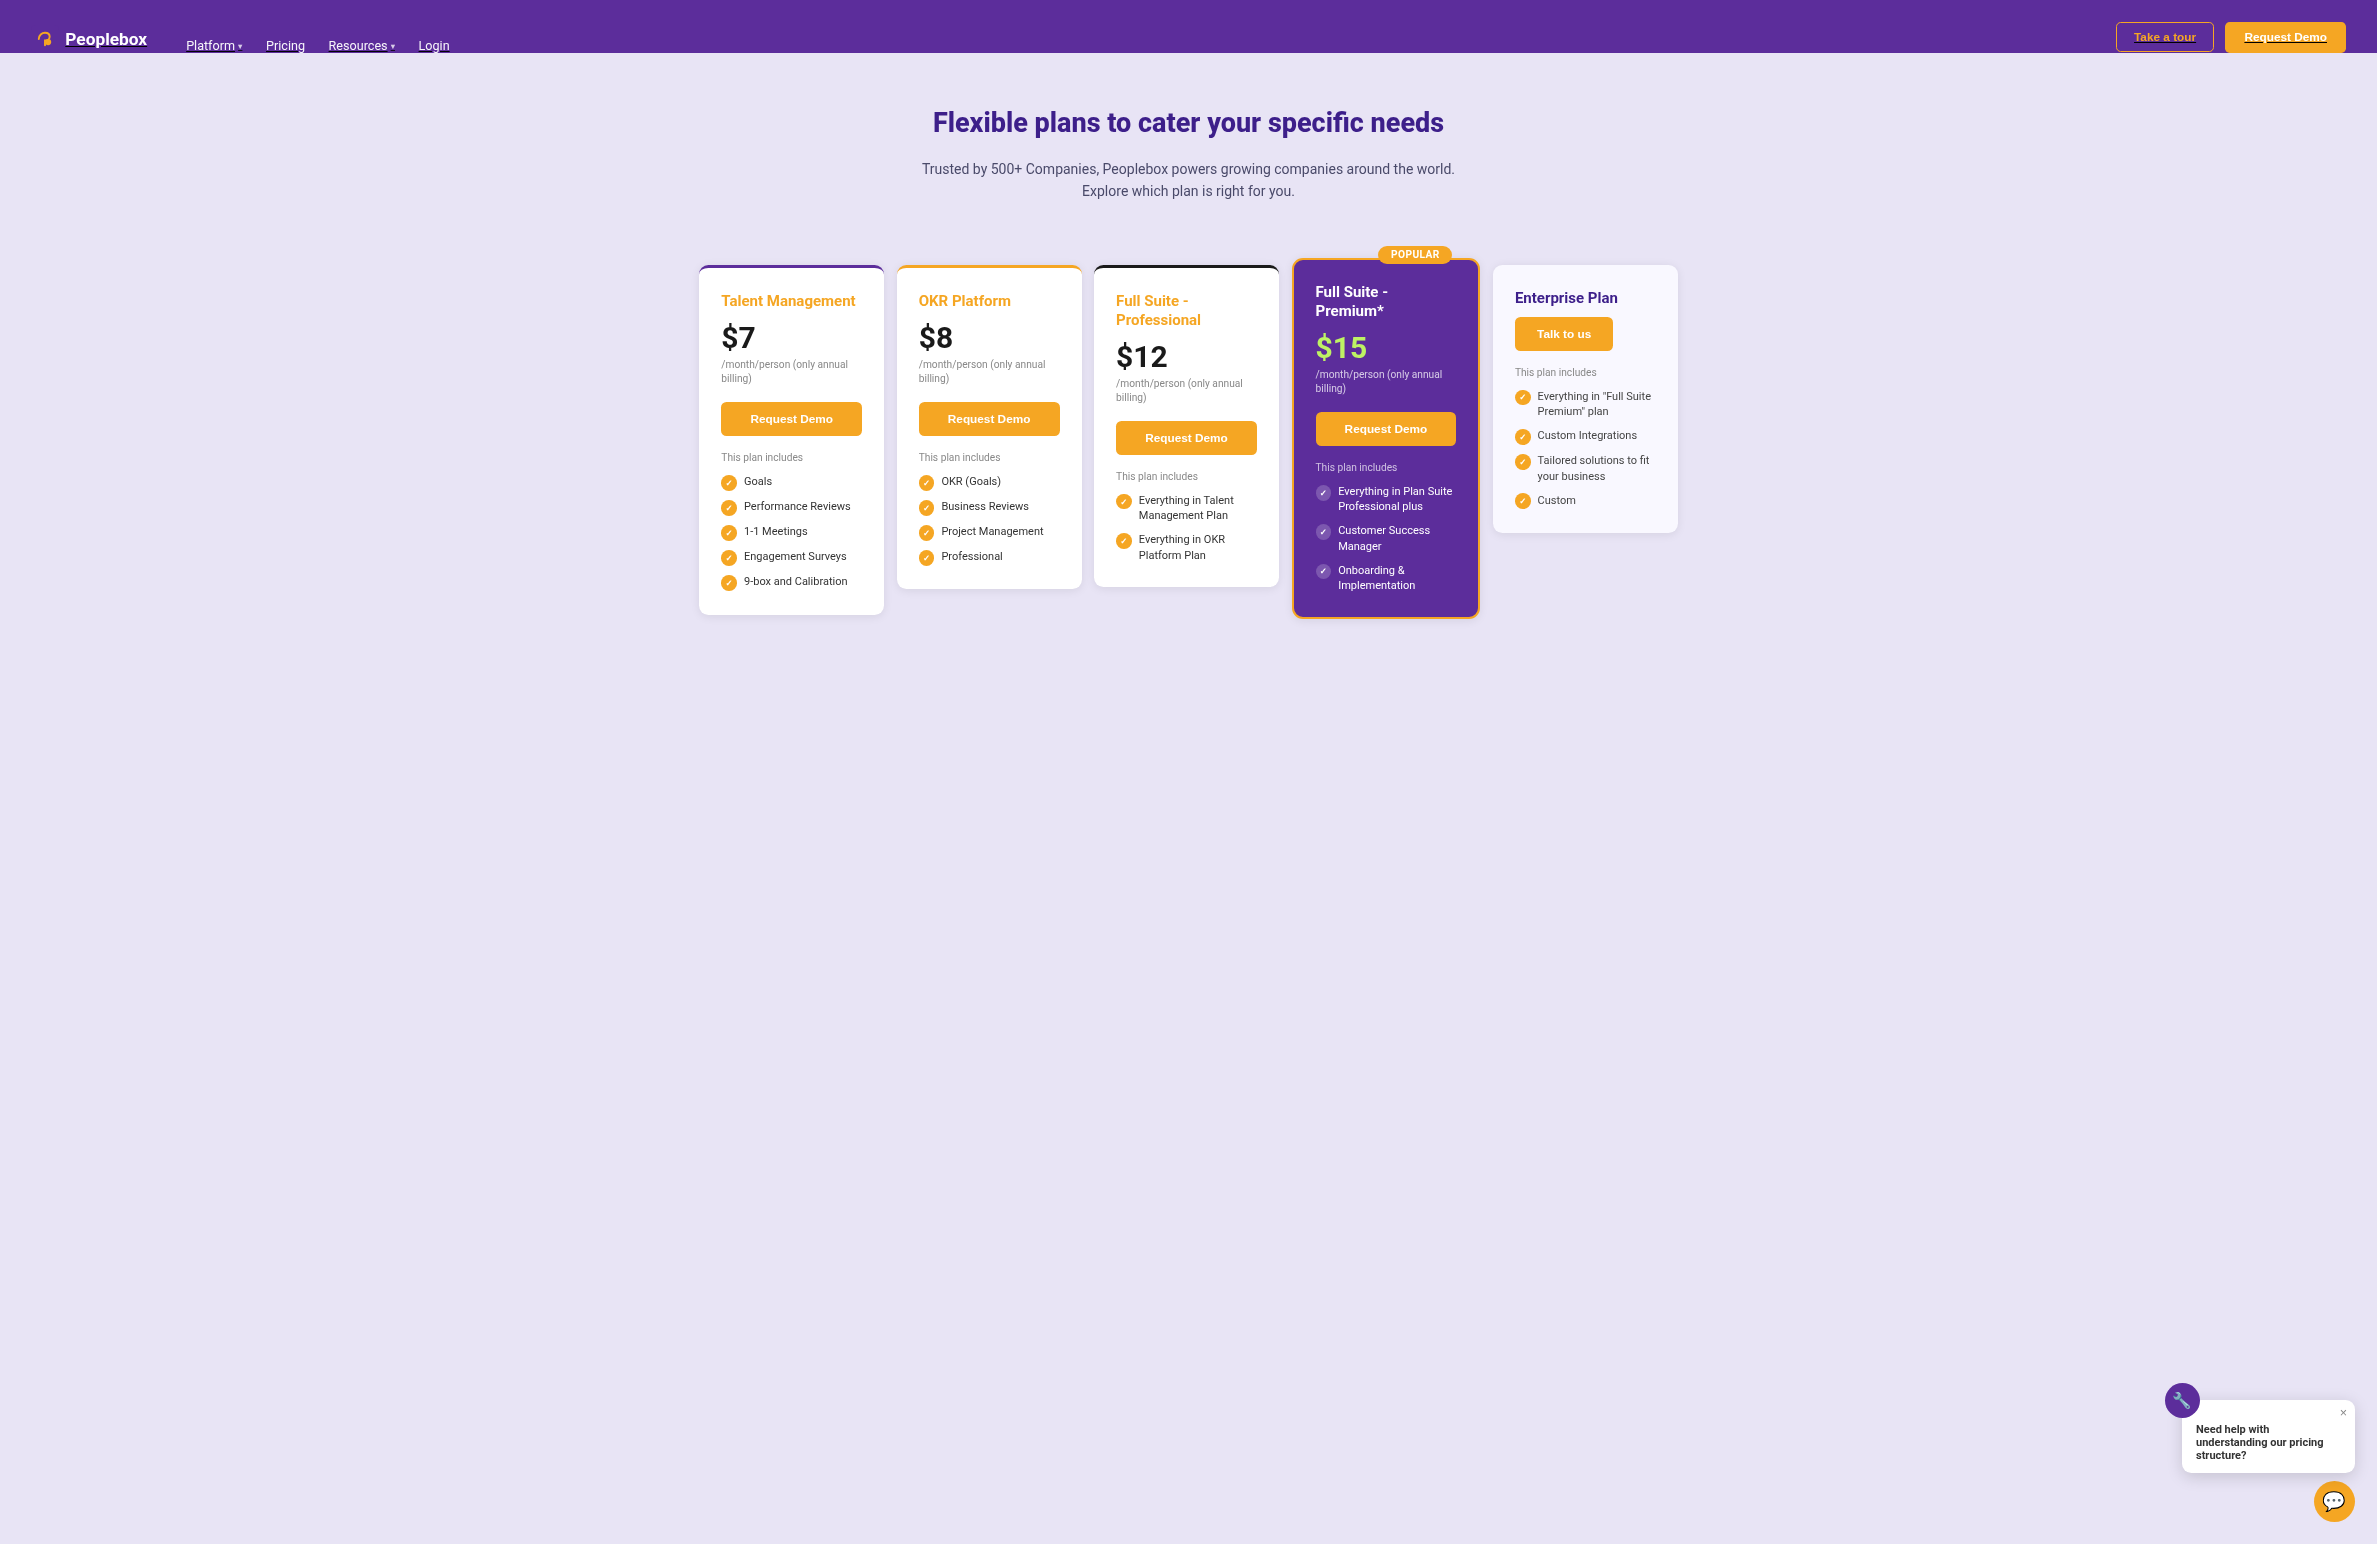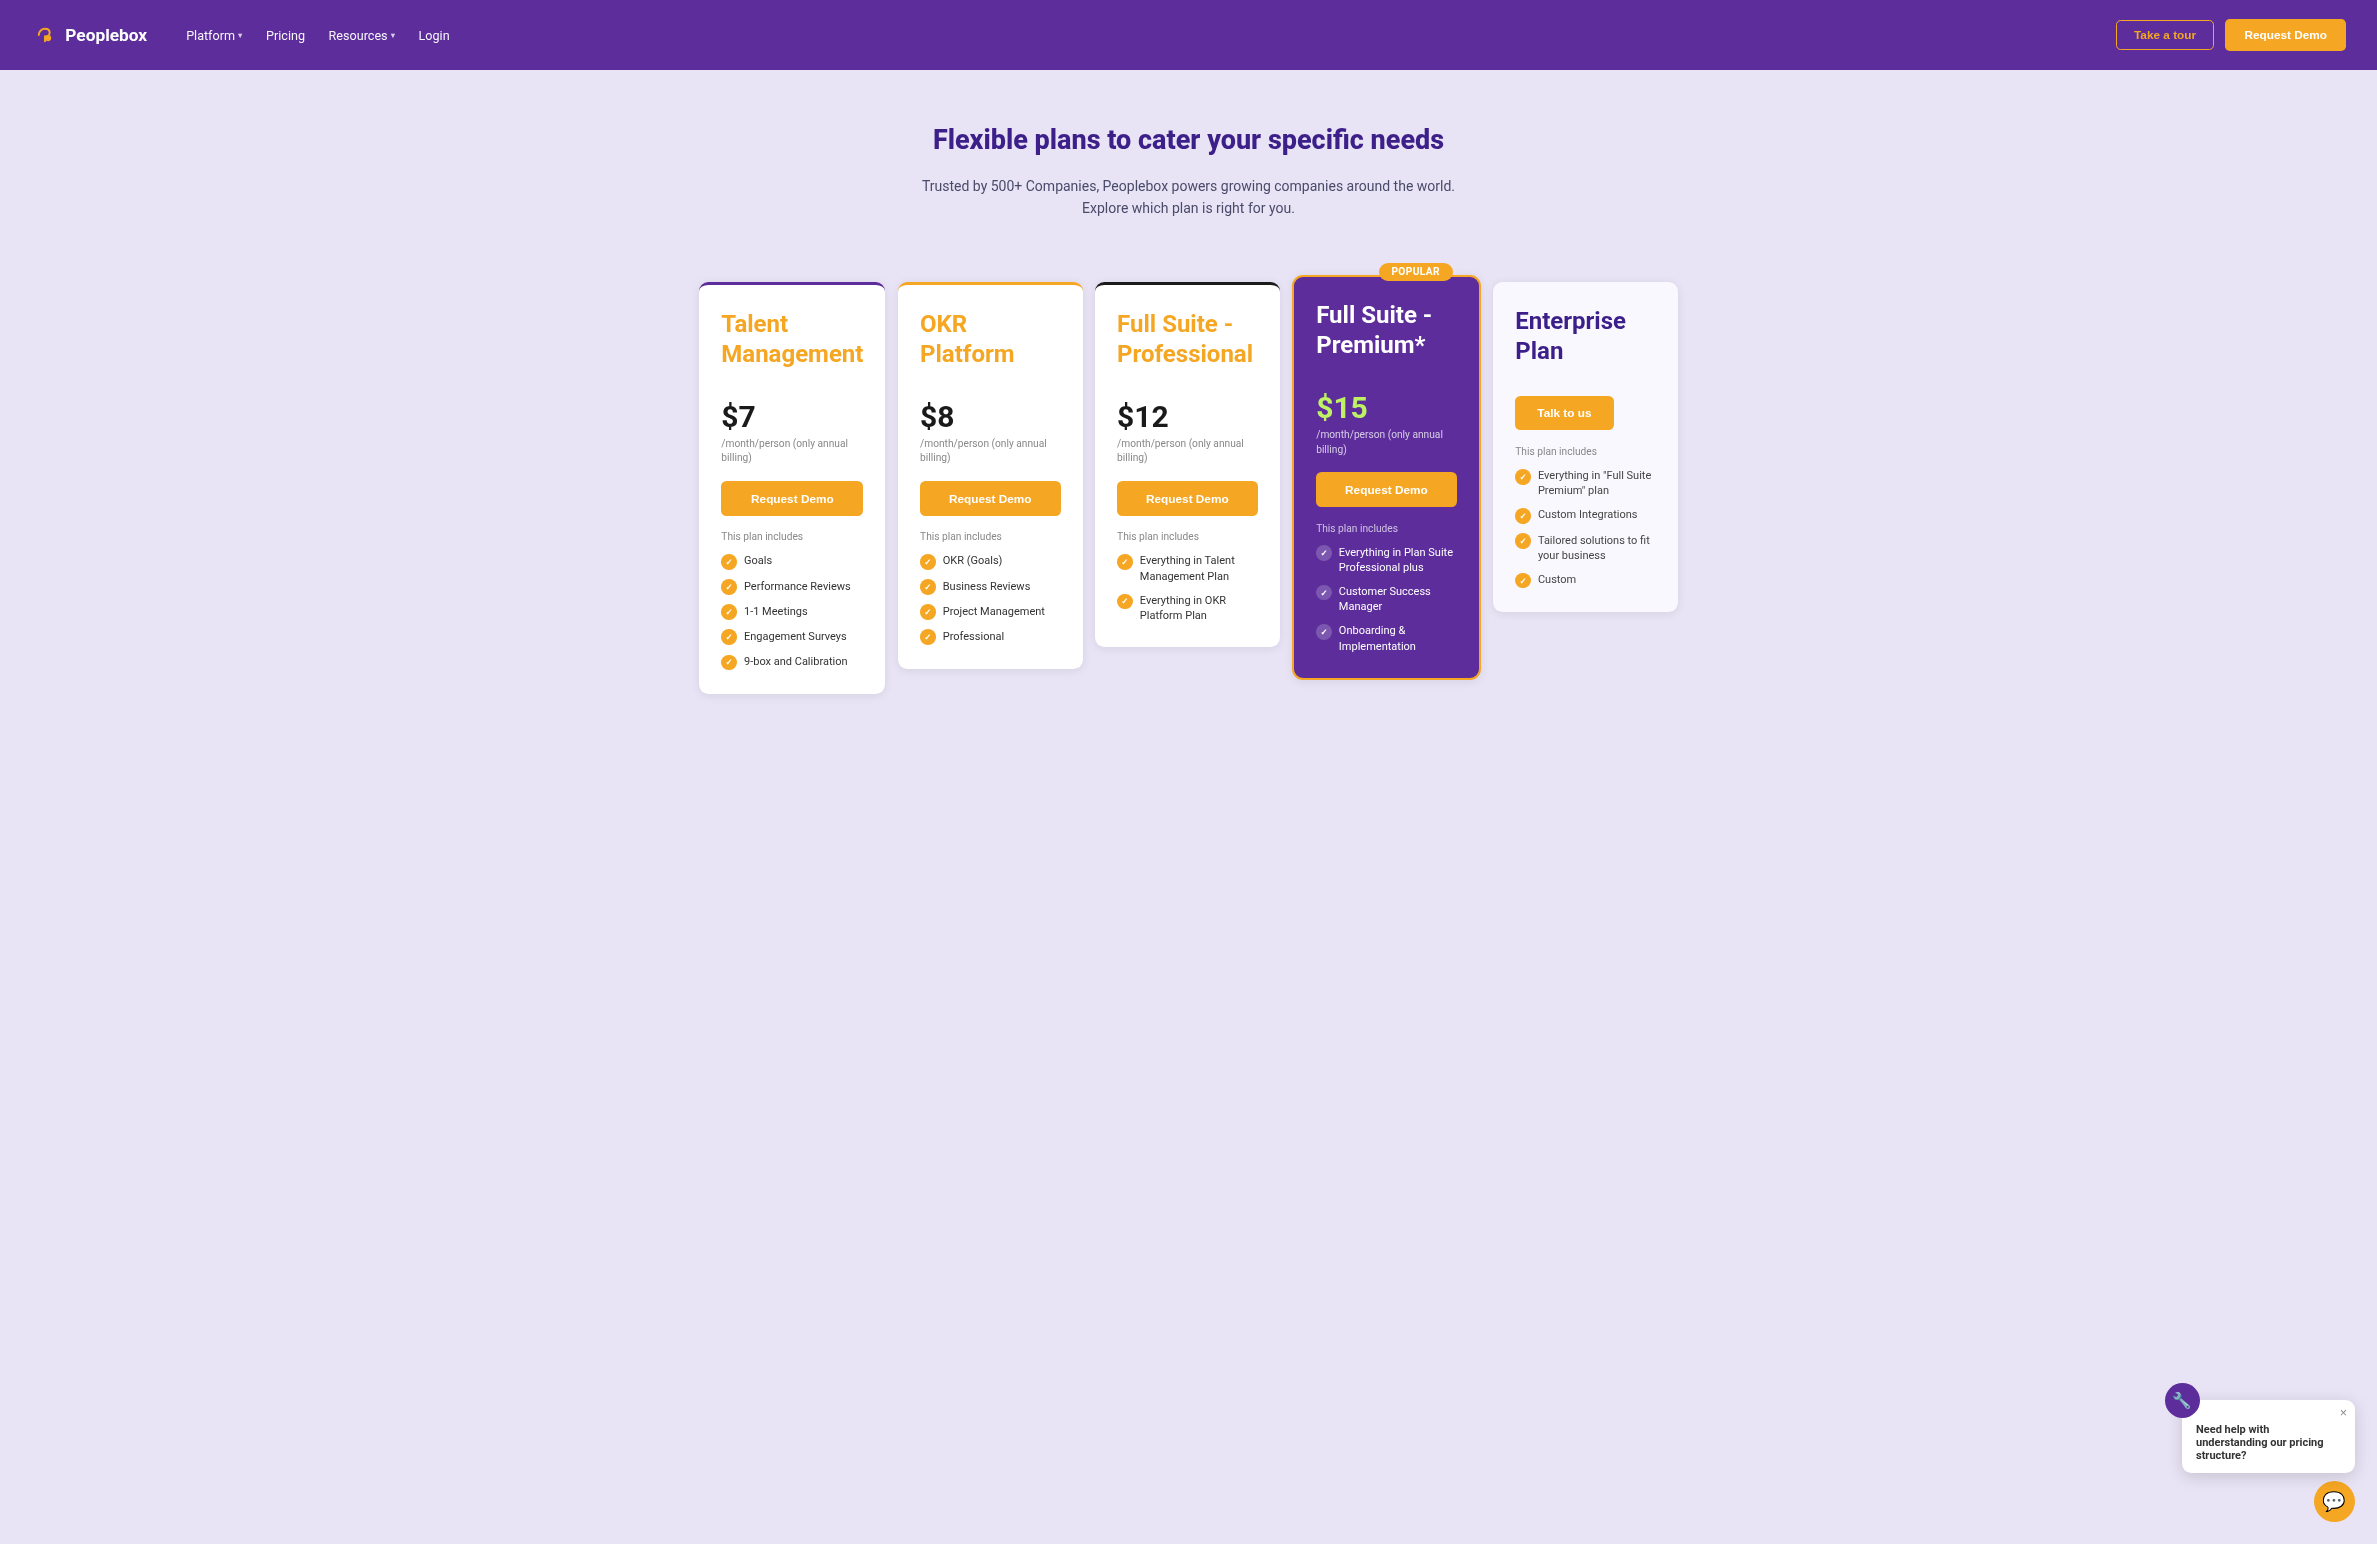--- a/index.html
+++ b/index.html
@@ -2,26 +2,27 @@
 <html style="font-size:12.6px"><head>
   <meta charset="utf-8">
   <style>
     * { box-sizing: border-box; margin: 0; padding: 0; }
     body { font-family: -apple-system, BlinkMacSystemFont, 'Segoe UI', Roboto, sans-serif; background: #e8e4f5; min-height: 100vh; }
 
     
     nav {
       background: #5c2d9b;
       display: flex;
-      align-items: center;
+      align-items: flex-end;
       padding: 0 31px;
-      height: 70px;
+      height: 53px;
       position: sticky;
       top: 0;
       z-index: 100;
+      text-decoration: underline;
     }
     .nav-logo {
       display: flex;
       align-items: center;
       gap: 6.3px;
       margin-right: 39px;
     }
     .logo-icon {
       width: 28px;
       height: 28px;
@@ -148,25 +149,25 @@
       background: #f5a623;
       color: white;
       font-size: 10.2px;
       font-weight: 700;
       padding: 3.9px 12.6px;
       border-radius: 15.7px;
       letter-spacing: 0.4px;
     }
 
     .plan-name {
-      font-size: 24px;
+      font-size: 15px;
       font-weight: 700;
       color: #f5a623;
       line-height: 1.25;
-      margin-bottom: 30px;
+      margin-bottom: 9px;
     }
     .plan-card.full-premium .plan-name {
       color: white;
     }
     .plan-card.enterprise .plan-name {
       color: #3d1f8a;
     }
 
     .plan-price {
       font-size: 30px;

